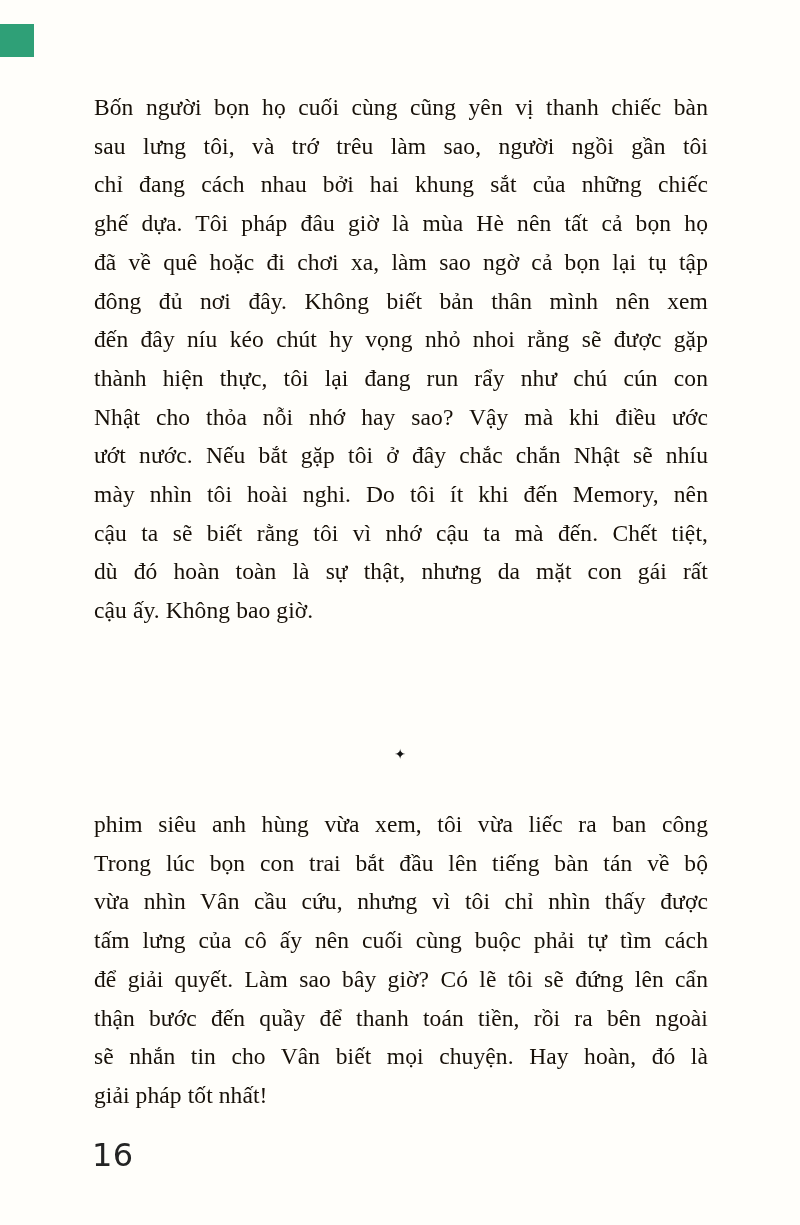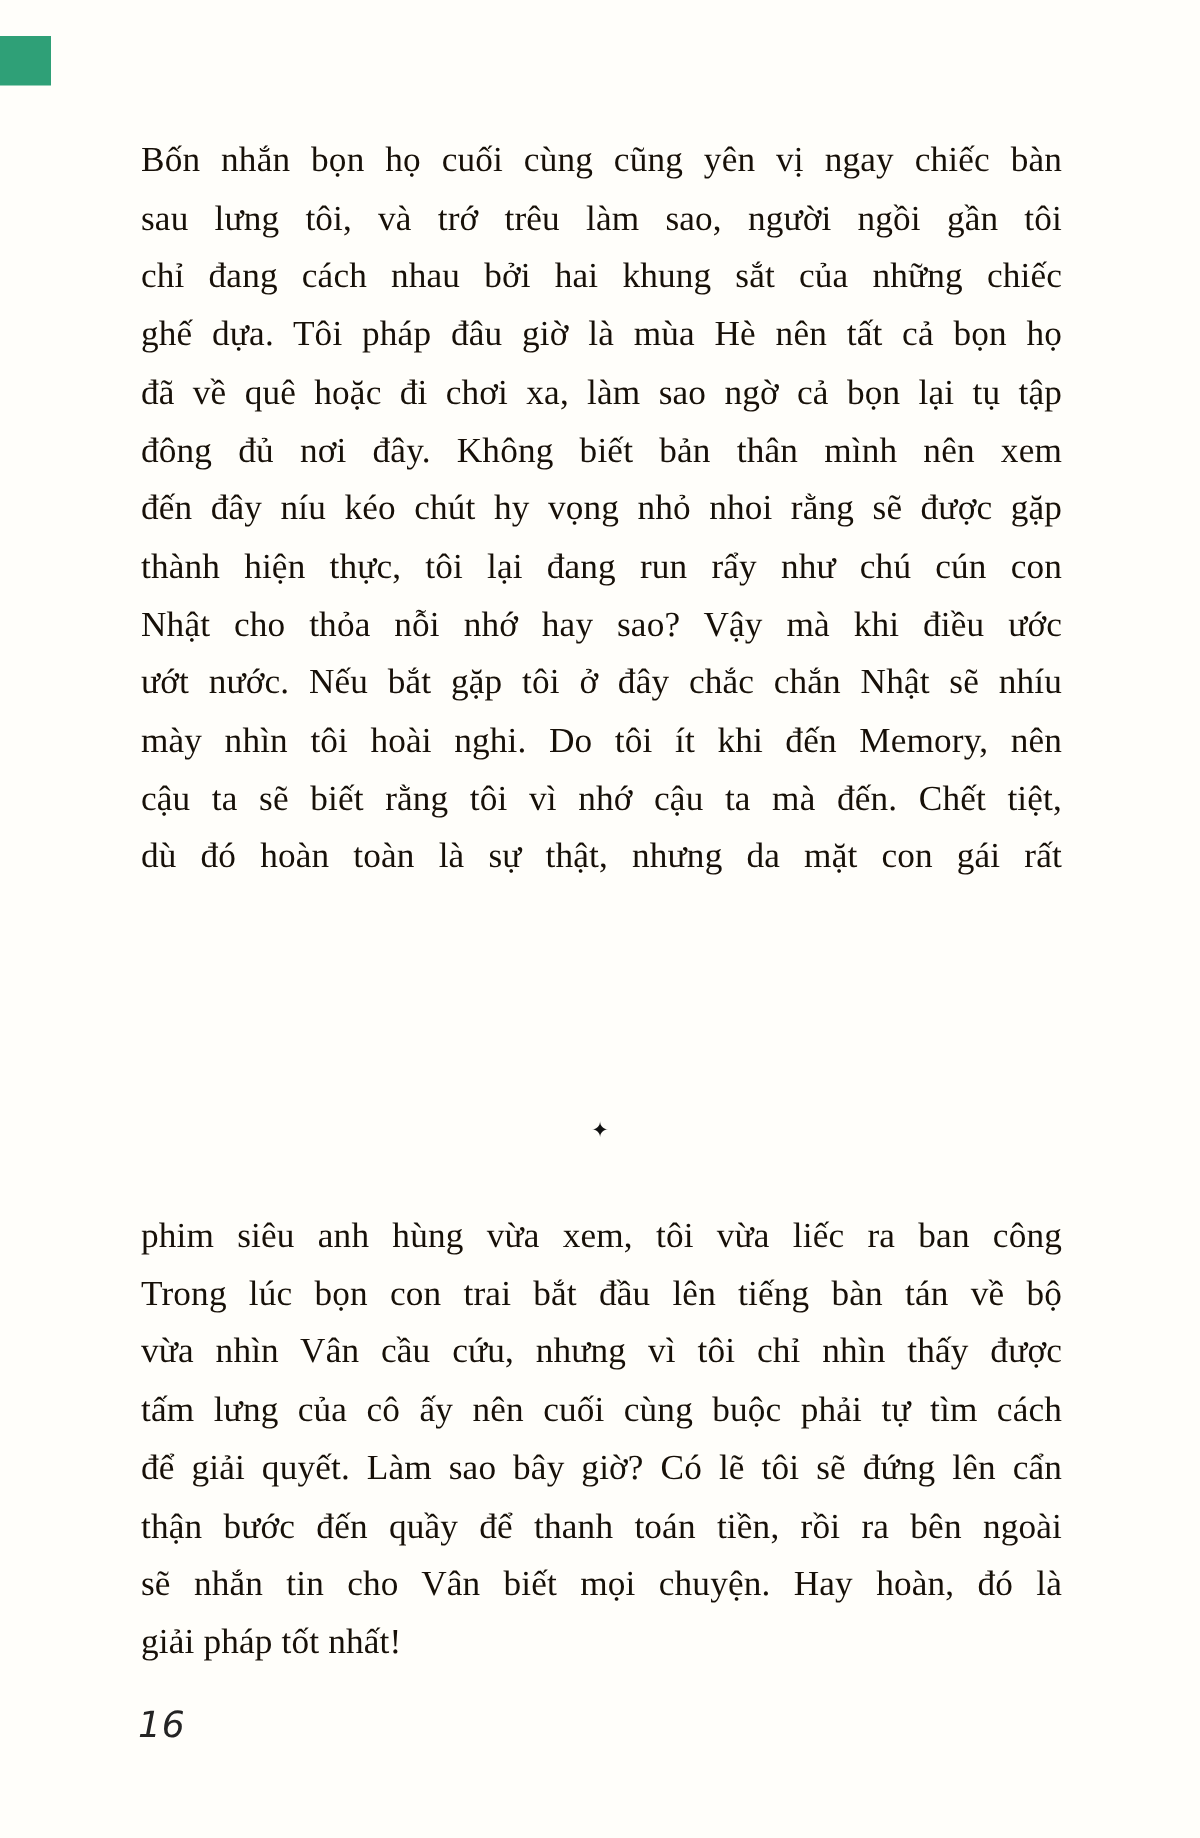--- a/index.html
+++ b/index.html
@@ -49,47 +49,47 @@
     text-align: center;
     font-size: 14px;
     color: #111;
     line-height: 20px;
   }
   .page-number {
     position: absolute;
     left: 92px;
     top: 1136px;
     font-family: "DejaVu Sans", "Liberation Sans", sans-serif;
-    font-size: 24px;
+    font-size: 32px;
     color: #242424;
     letter-spacing: 0.5px;
-    font-style: italic;
   }
 </style>
 </head>
 <body>
 
 <div class="page" style="background: rgb(255, 254, 250);">
 
   <div class="corner-tab" style="background: rgb(47, 160, 119);"></div>
 
   <div class="para para-1" style="color: rgb(23, 16, 8);">
-      <div class="line">Bốn nhắn bọn họ cuối cùng cũng yên vị ngay chiếc bàn</div>
+      <div class="line">Bốn người bọn họ cuối cùng cũng yên vị thanh chiếc bàn</div>
       <div class="line">sau lưng tôi, và trớ trêu làm sao, người ngồi gần tôi</div>
       <div class="line">chỉ đang cách nhau bởi hai khung sắt của những chiếc</div>
       <div class="line">ghế dựa. Tôi pháp đâu giờ là mùa Hè nên tất cả bọn họ</div>
       <div class="line">đã về quê hoặc đi chơi xa, làm sao ngờ cả bọn lại tụ tập</div>
       <div class="line">đông đủ nơi đây. Không biết bản thân mình nên xem</div>
       <div class="line">đến đây níu kéo chút hy vọng nhỏ nhoi rằng sẽ được gặp</div>
       <div class="line">thành hiện thực, tôi lại đang run rẩy như chú cún con</div>
       <div class="line">Nhật cho thỏa nỗi nhớ hay sao? Vậy mà khi điều ước</div>
       <div class="line">ướt nước. Nếu bắt gặp tôi ở đây chắc chắn Nhật sẽ nhíu</div>
       <div class="line">mày nhìn tôi hoài nghi. Do tôi ít khi đến Memory, nên</div>
       <div class="line">cậu ta sẽ biết rằng tôi vì nhớ cậu ta mà đến. Chết tiệt,</div>
       <div class="line">dù đó hoàn toàn là sự thật, nhưng da mặt con gái rất</div>
+      <div class="line last">cậu ấy. Không bao giờ.</div>
     </div>
 
   <div class="ornament">✦</div>
 
   <div class="para para-2" style="color: rgb(23, 16, 8);">
       <div class="line">phim siêu anh hùng vừa xem, tôi vừa liếc ra ban công</div>
       <div class="line">Trong lúc bọn con trai bắt đầu lên tiếng bàn tán về bộ</div>
       <div class="line">vừa nhìn Vân cầu cứu, nhưng vì tôi chỉ nhìn thấy được</div>
       <div class="line">tấm lưng của cô ấy nên cuối cùng buộc phải tự tìm cách</div>
       <div class="line">để giải quyết. Làm sao bây giờ? Có lẽ tôi sẽ đứng lên cẩn</div>

